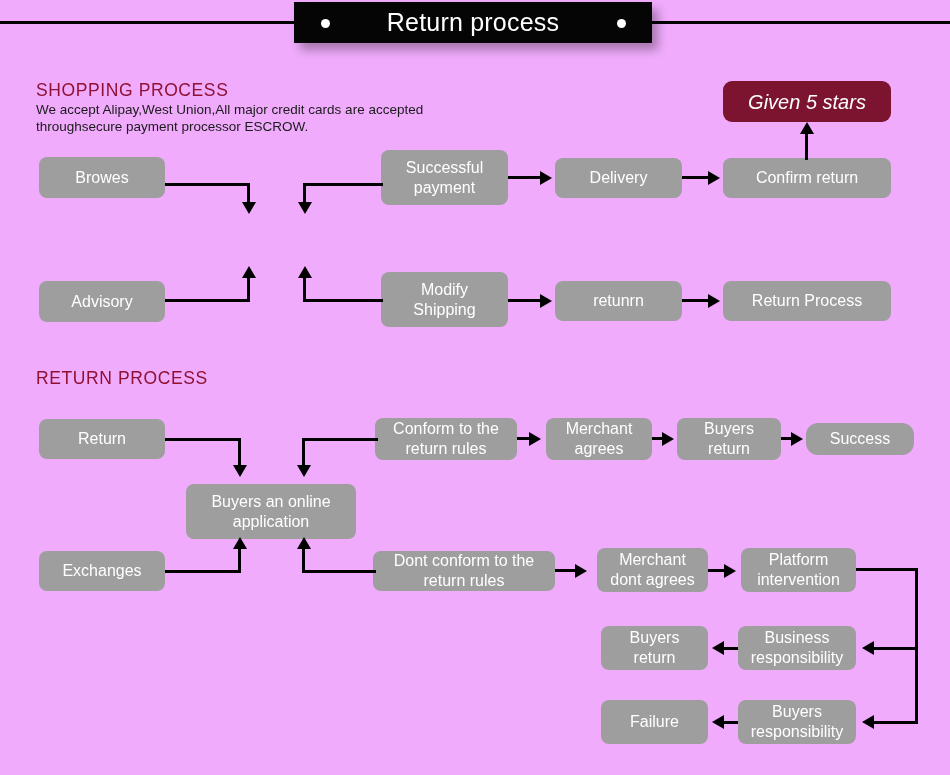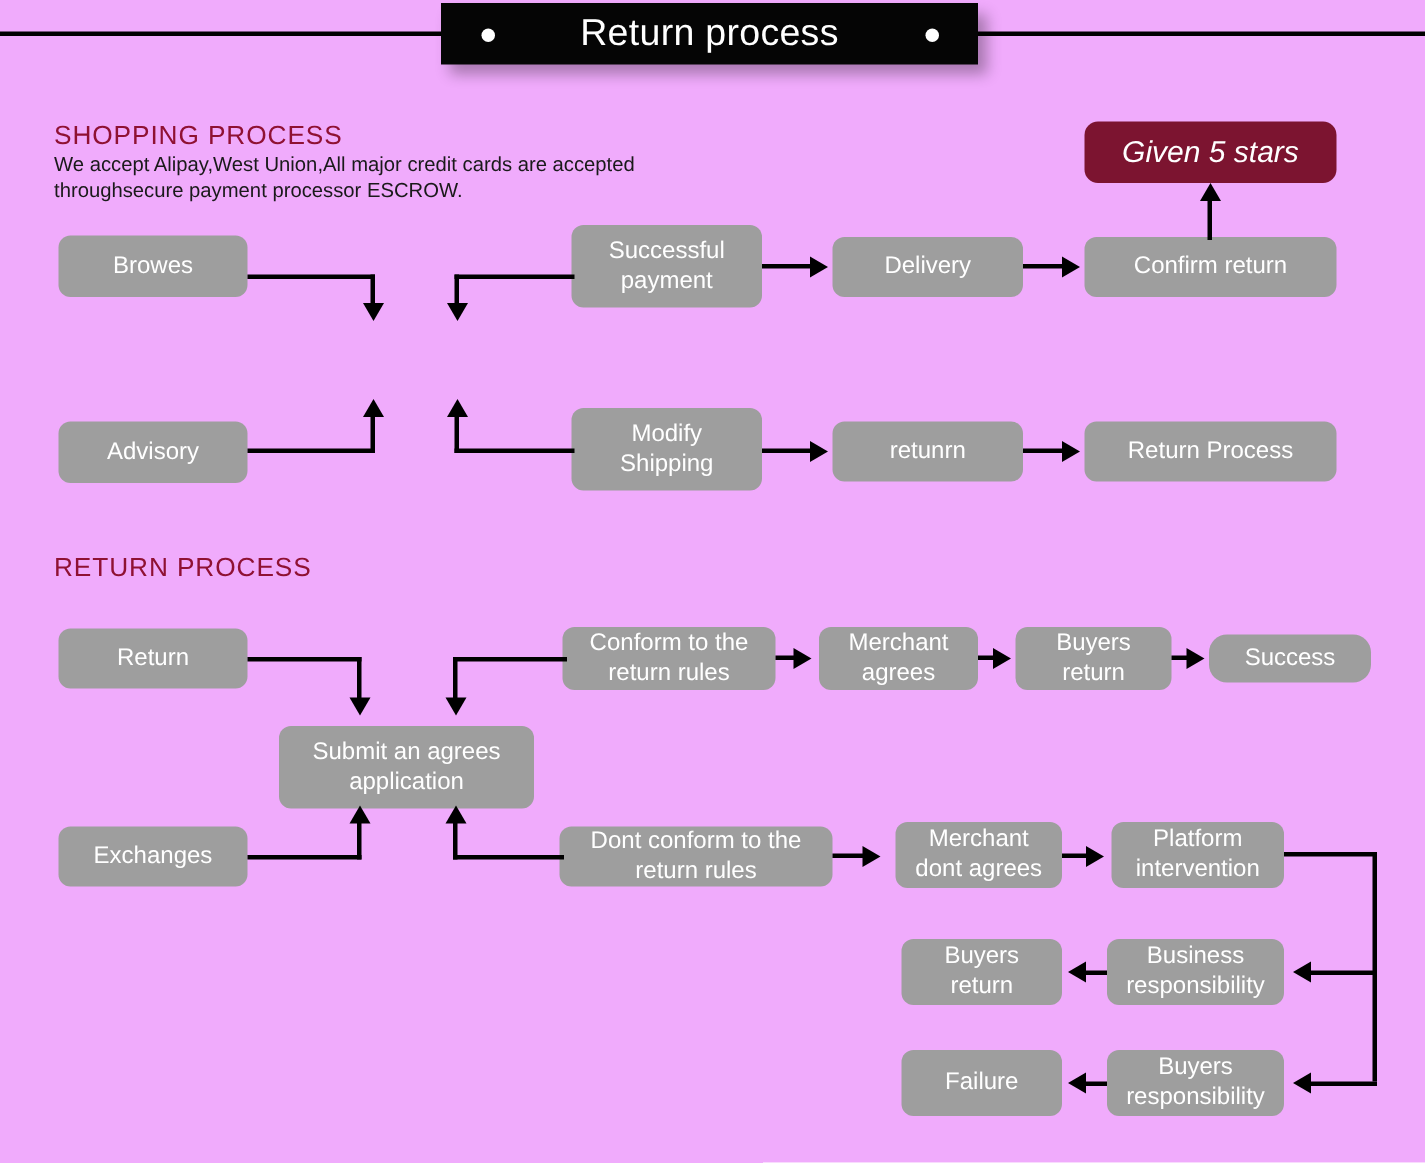--- a/index.html
+++ b/index.html
@@ -190,21 +190,21 @@
 
   <div class="ln h" style="left:508px; top:299px; width:35px;"></div>
   <div class="arw right" style="left:540px; top:294px;"></div>
 
   <div class="ln h" style="left:682px; top:299px; width:29px;"></div>
   <div class="arw right" style="left:708px; top:294px;"></div>
 
   <div class="sec-title" style="left:36px; top:368px;">RETURN PROCESS</div>
 
   <div class="box" style="left:39px; top:419px; width:126px; height:40px;">Return</div>
-  <div class="box" style="left:186px; top:484px; width:170px; height:55px;">Submit an agrees
+  <div class="box" style="left:186px; top:484px; width:170px; height:55px;">Buyers an online
 application</div>
   <div class="box" style="left:375px; top:418px; width:142px; height:42px;">Conform to the
 return rules</div>
   <div class="box" style="left:546px; top:418px; width:106px; height:42px;">Merchant
 agrees</div>
   <div class="box" style="left:677px; top:418px; width:104px; height:42px;">Buyers
 return</div>
   <div class="box" style="left:806px; top:423px; width:108px; height:32px;border-radius:12px;">Success</div>
 
   <div class="box" style="left:39px; top:551px; width:126px; height:40px;">Exchanges</div>

